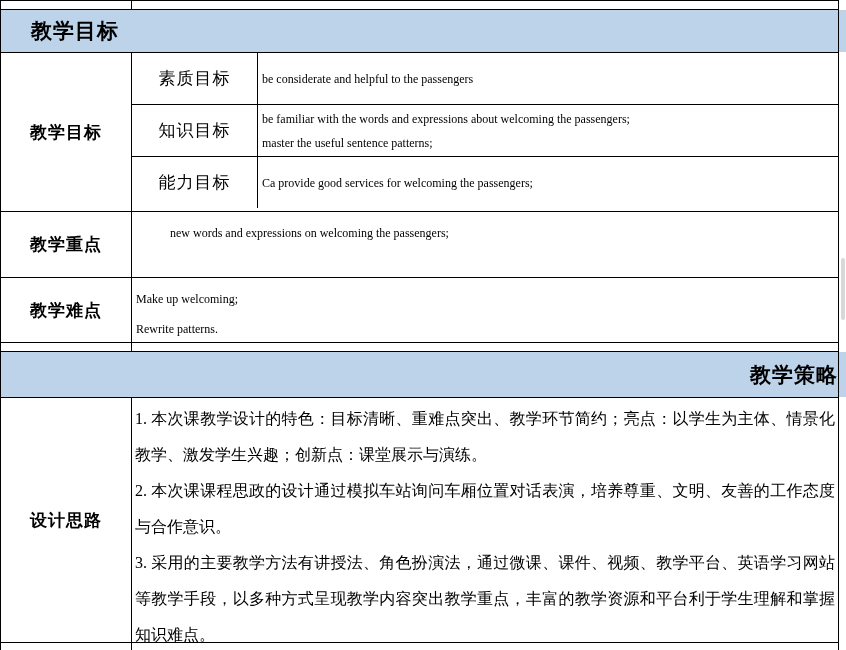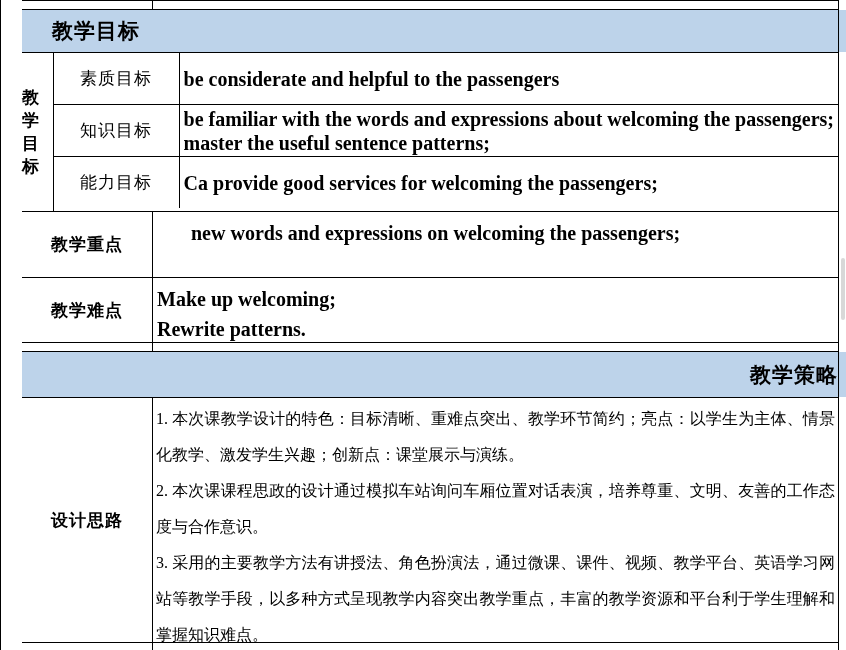--- a/index.html
+++ b/index.html
@@ -1,21 +1,21 @@
 <!DOCTYPE html>
 <html><head>
 <meta charset="utf-8">
 <style>
   * { margin:0; padding:0; box-sizing:border-box; }
   html,body { width:846px; height:650px; background:#ffffff; overflow:hidden;
               font-family:"Liberation Sans","DejaVu Sans",sans-serif; color:#000; }
   .sheet { position:relative; width:846px; height:650px; background:#fff; }
 
   .tbl { position:absolute; top:0; left:0; width:839px; height:650px;
-         border-left:1px solid #000; border-right:1px solid #000;padding-left:21px; }
+         border-left:1px solid #000; border-right:1px solid #000; }
 
   .row { display:flex; border-bottom:1px solid #000; width:100%; }
 
   .strip1 { height:10px; border-top:1px solid #000; }
   .strip2 { height:9px; }
   .strip3 { height:7px; border-bottom:none; }
   .strip-cell-a { width:131px; border-right:1px solid #000; }
   .strip-cell-b { flex:1; }
 
   .head { height:43px; background:#bdd3ea; display:flex; align-items:center;
@@ -30,22 +30,22 @@
   .obj-block { height:159px; }
   .obj-right { flex:1; display:flex; flex-direction:column; }
   .obj-sub { display:flex; border-bottom:1px solid #000; }
   .obj-sub.last { border-bottom:none; }
   .sub1 { height:52px; } .sub2 { height:52px; } .sub3 { height:51px; }
   .sub-label { width:126px; border-right:1px solid #000; display:flex;
                align-items:center; justify-content:center; font-size:17px;
                letter-spacing:1px; }
 
   .content { flex:1; font-family:"Liberation Serif","DejaVu Serif",serif;
-             font-size:20px; line-height:24px; padding:0 4px;
-             display:flex; flex-direction:column; justify-content:center;font-weight:bold; }
+             font-size:12px; line-height:24px; padding:0 4px;
+             display:flex; flex-direction:column; justify-content:center; }
   .content .line { white-space:nowrap; overflow:hidden; }
 
   .kp-row { height:66px;gap:34px; }
   .kd-row { height:65px; }
   .wide { justify-content:flex-start; padding-top:5px; line-height:33px; }
 
   .design-row { height:245px; }
   .design-content { flex:1; font-family:"Liberation Serif","DejaVu Serif",serif;
                     font-size:16px; line-height:36px; padding:3px 3px 0 3px;
                     text-align:justify; }

